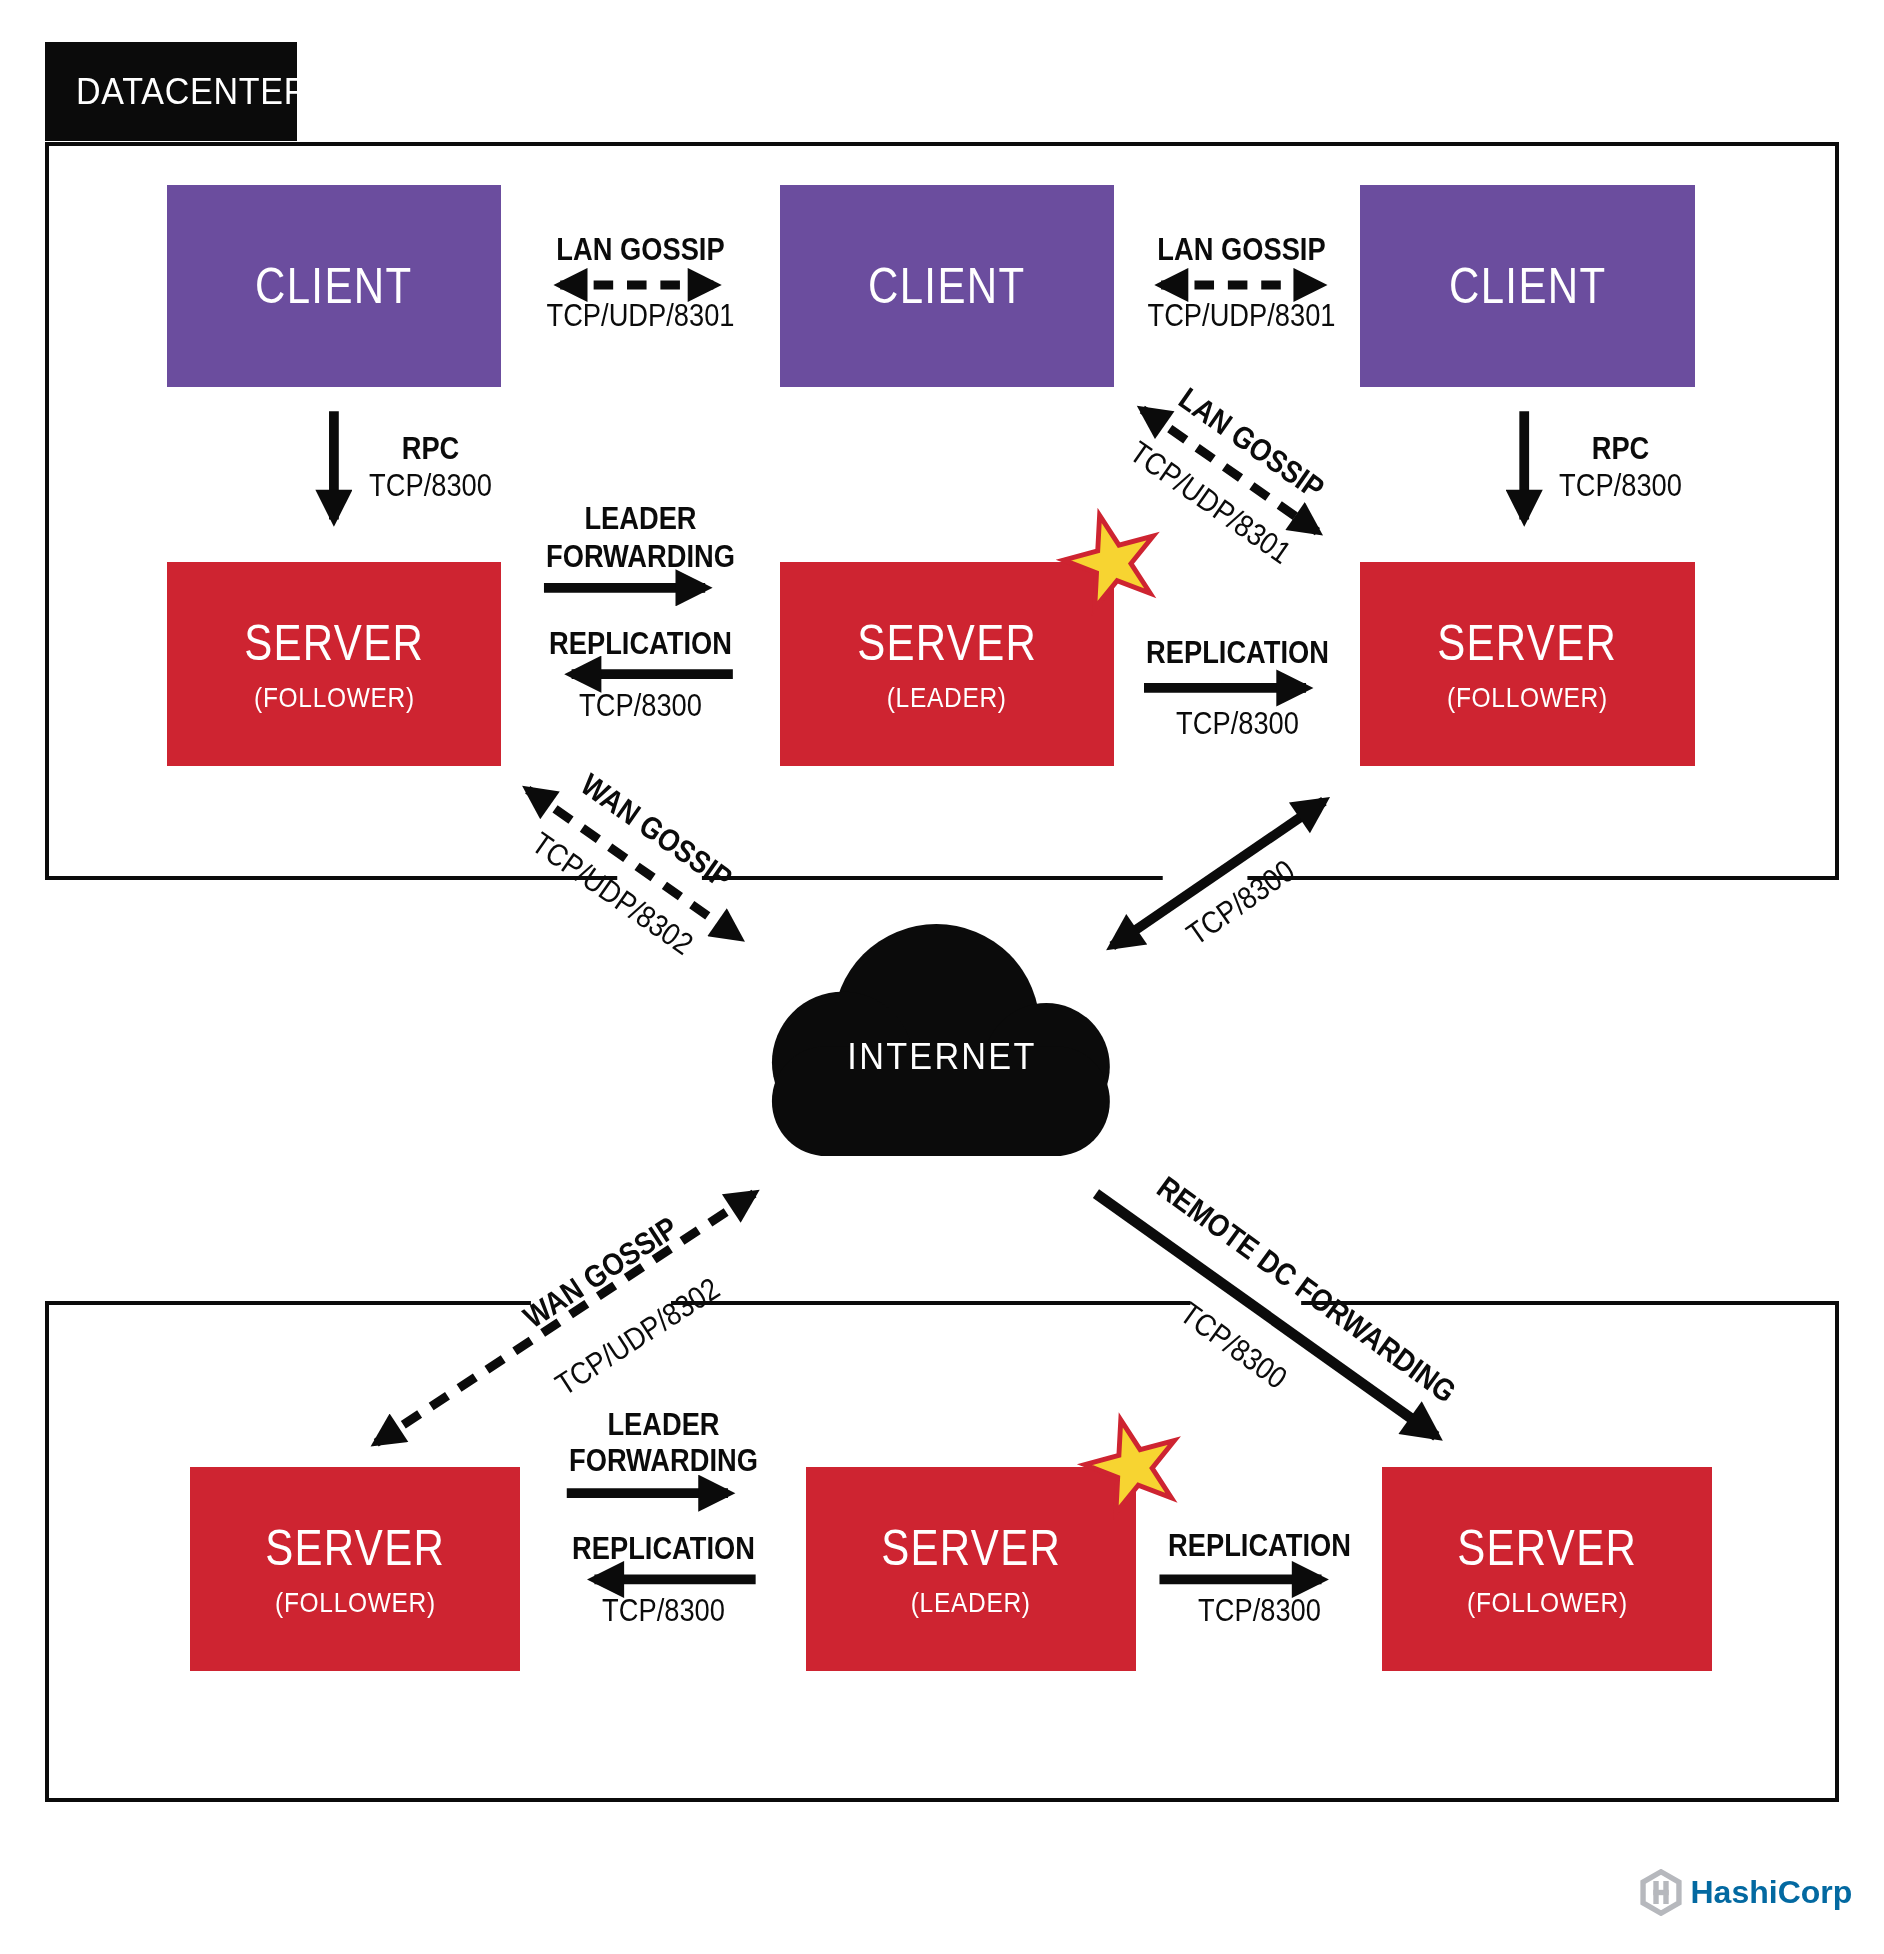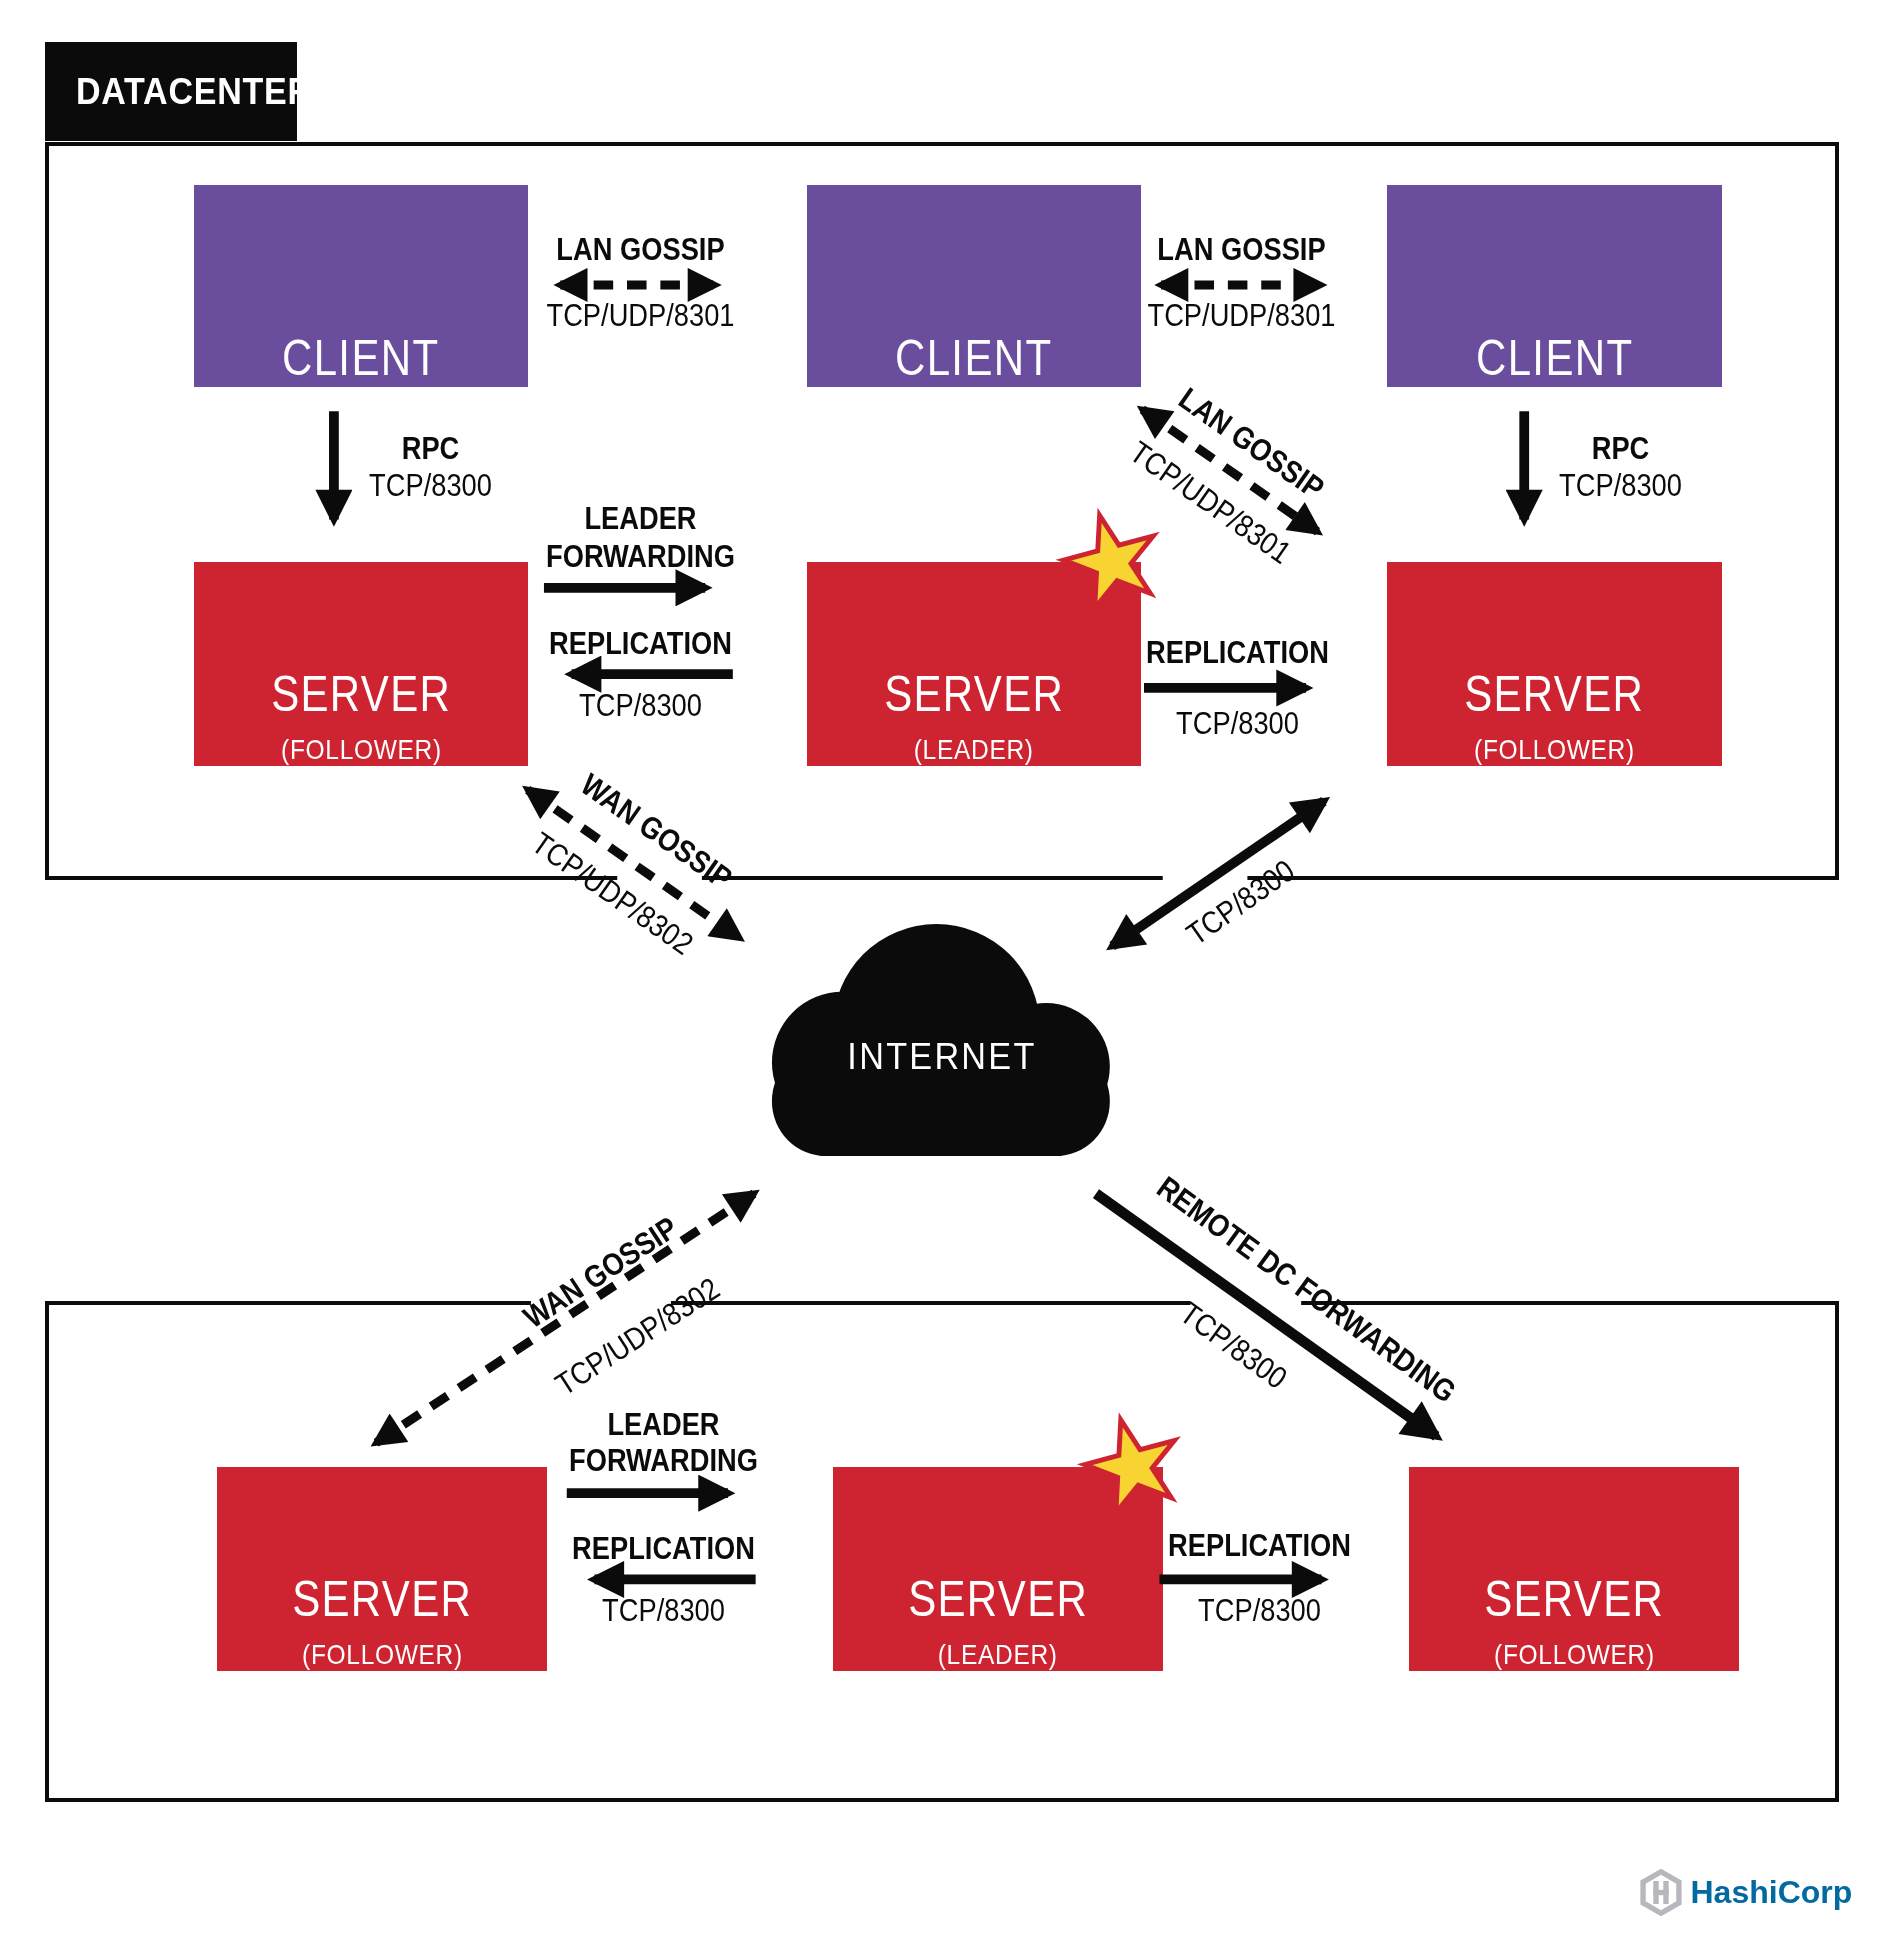--- a/index.html
+++ b/index.html
@@ -4,21 +4,21 @@
 <style>
   html,body{margin:0;padding:0;background:#fff;}
   .diagram{position:relative;width:1885px;height:1954px;background:#ffffff;
     font-family:"Liberation Sans",sans-serif;color:#0b0b0b;overflow:hidden;}
   .abs{position:absolute;}
   .z1{z-index:1}.z2{z-index:2}.z3{z-index:3}
   .dc-border{border:4.9px solid #0b0b0b;background:transparent;}
   .dc-label{background:#0b0b0b;color:#fff;display:flex;align-items:center;padding-left:31px;
     font-size:37px;font-weight:400;letter-spacing:0.8px;box-sizing:border-box;}
   .dc-label span{transform:scaleX(.92);transform-origin:left center;white-space:nowrap;}
-  .node{display:flex;flex-direction:column;align-items:center;justify-content:flex-end;text-align:center;margin-left:27px;}
+  .node{display:flex;flex-direction:column;align-items:center;justify-content:center;text-align:center;}
   .purple{background:#6B4D9E;}
   .red{background:#CE2431;}
   .node .title{font-size:50px;font-weight:400;color:#fff;letter-spacing:1.6px;
     transform:scaleX(.84);white-space:nowrap;}
   .node .subtitle{font-size:28.5px;font-weight:400;color:#fff;margin-top:9.8px;letter-spacing:0.8px;
     transform:scaleX(.86);white-space:nowrap;}
   .el,.ep{width:489px;height:39px;line-height:39px;text-align:center;white-space:nowrap;
     font-size:31px;color:#0b0b0b;}
   .el{font-weight:700;}
   .ep{font-weight:400;}
@@ -28,21 +28,21 @@
   .brand{font-size:32px;font-weight:700;color:#0369a1;white-space:nowrap;letter-spacing:0;}
   svg{display:block;}
   .overlay{pointer-events:none;}
 </style>
 </head>
 <body>
 
 <div class="diagram">
 
   <div class="abs z1 dc-border" style="left:45px;top:142px;width:1786px;height:730px;"></div>
-  <div class="abs z1 dc-label" style="left:45px;top:42px;width:252px;height:99px;font-weight:bold;">
+  <div class="abs z1 dc-label" style="left:45px;top:42px;width:252px;height:99px;">
     <span>DATACENTER 1</span>
   </div>
 
   <div class="abs z1 dc-border" style="left:45px;top:1301px;width:1786px;height:493px;"></div>
 
   <div class="abs z1 node purple" style="left:167px;top:185px;width:334px;height:202px;">
     <div class="title">CLIENT</div>
   </div>
   <div class="abs z1 node purple" style="left:780px;top:185px;width:334px;height:202px;">
     <div class="title">CLIENT</div>

